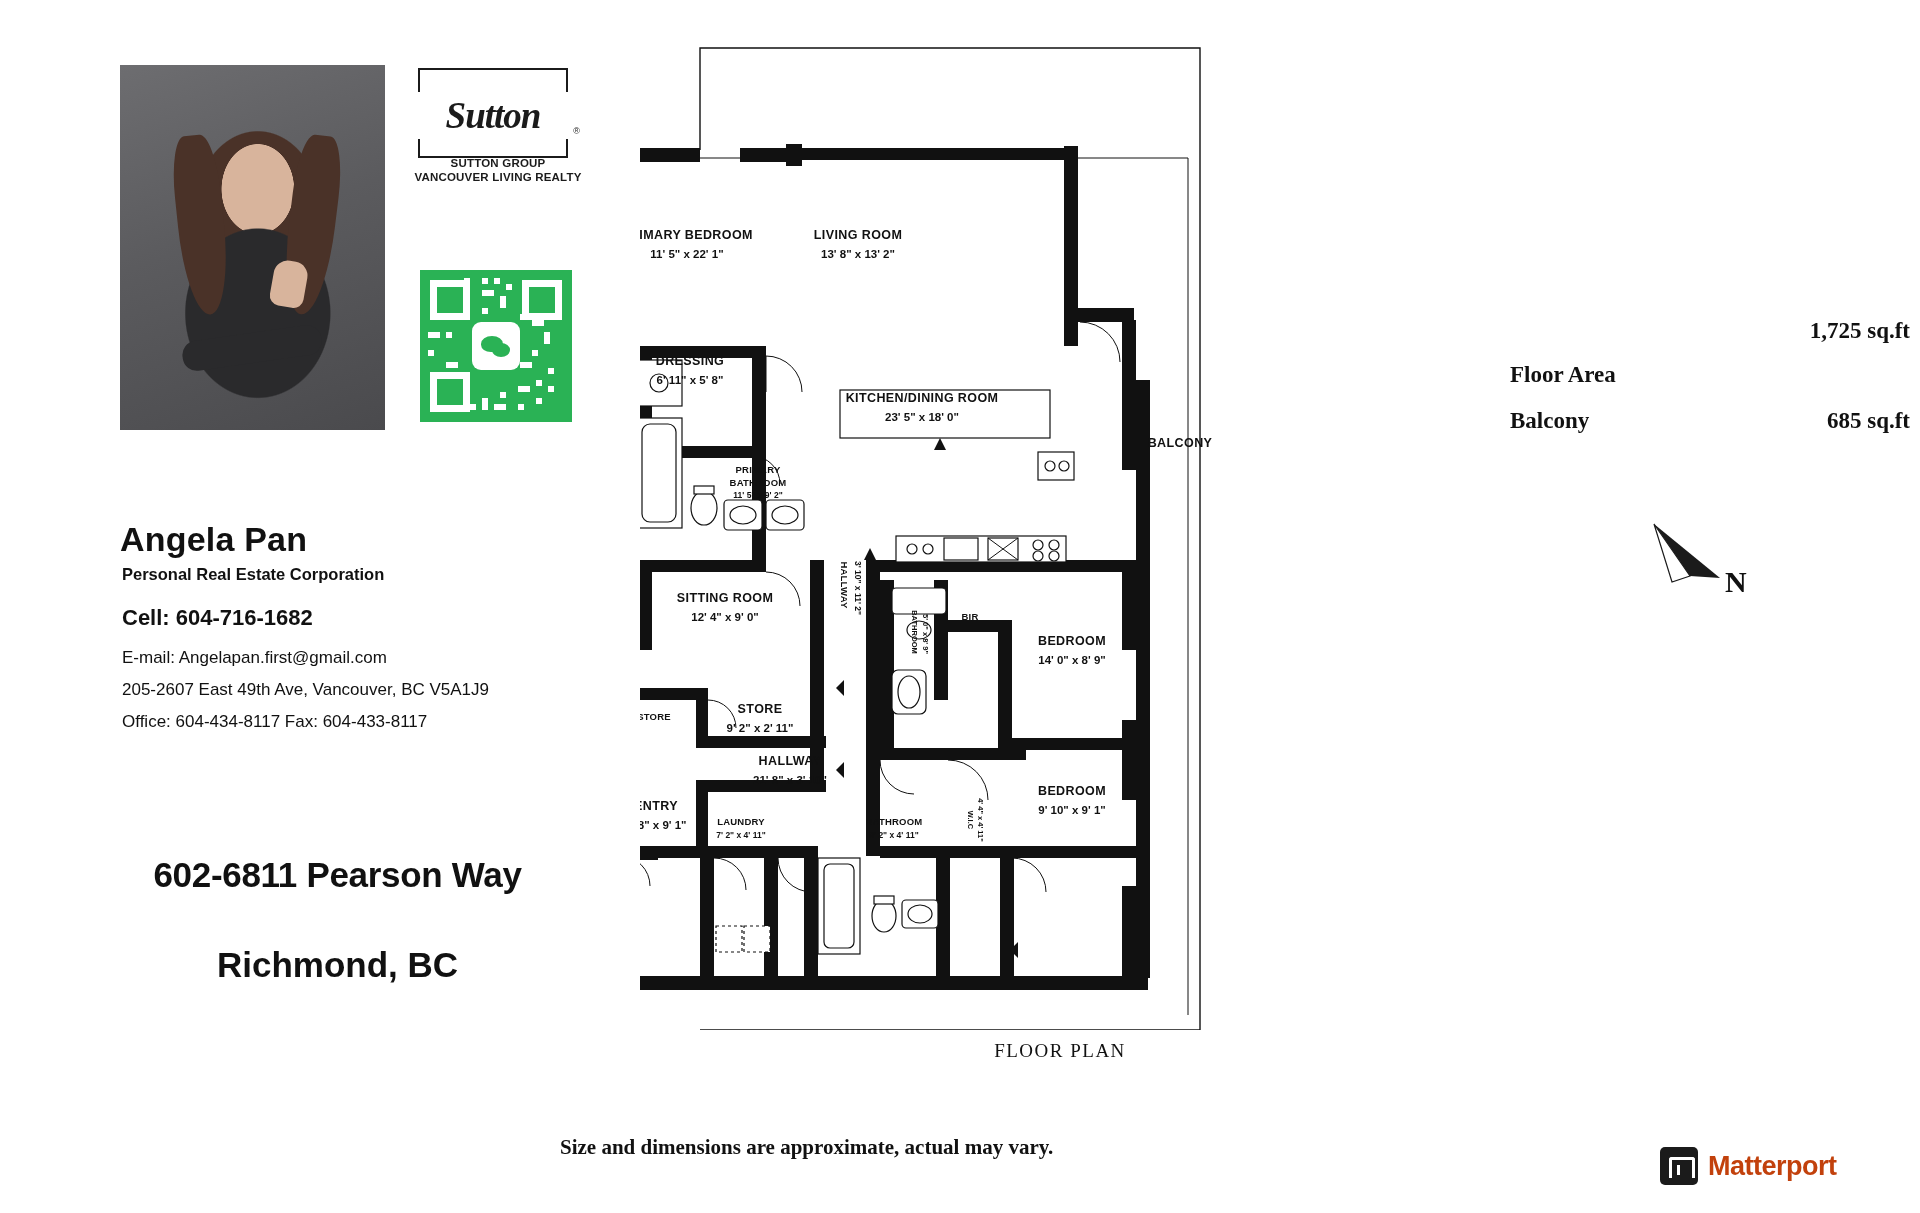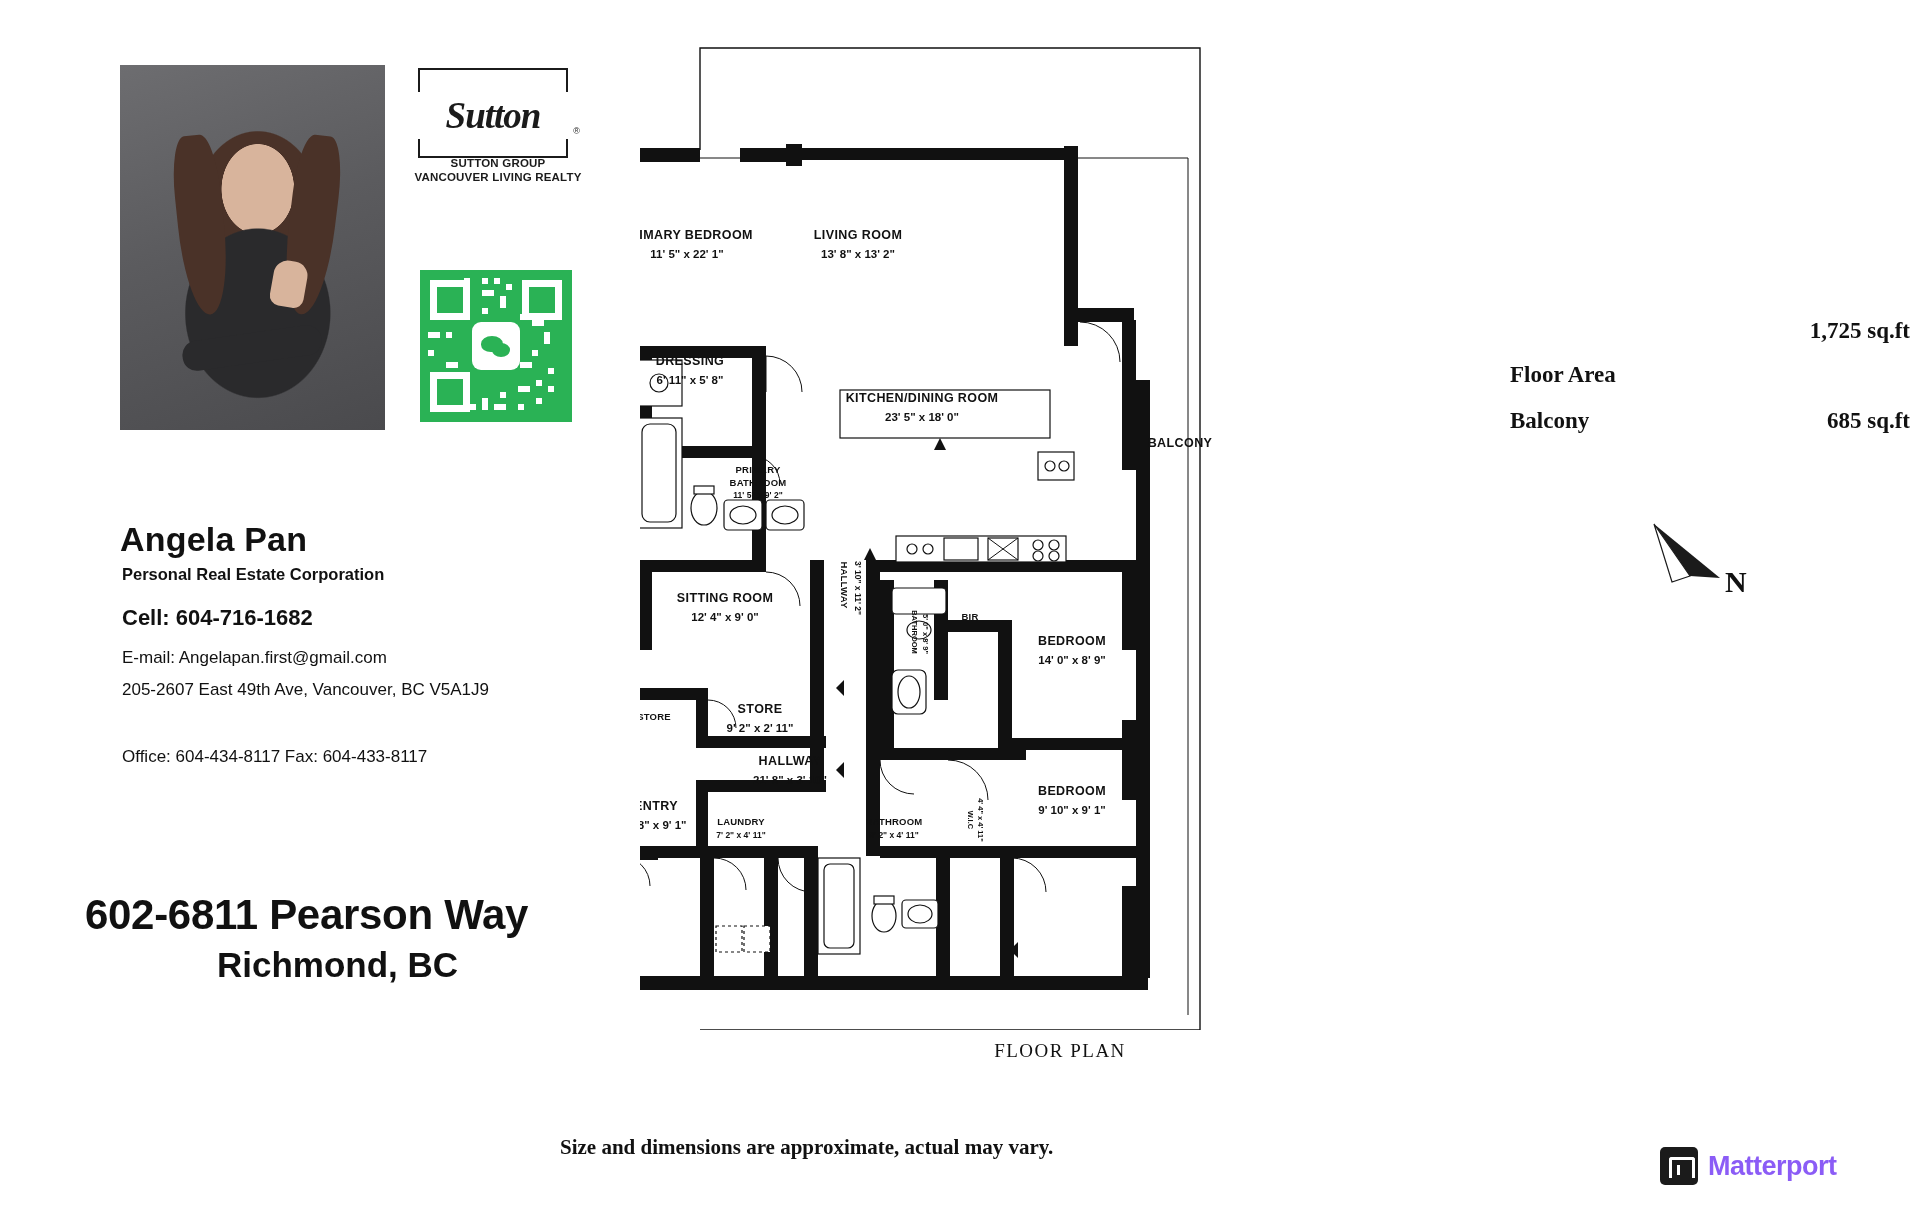--- a/index.html
+++ b/index.html
@@ -81,25 +81,25 @@
     box-shadow:0 0 0 2px #fff;
   }
 
   #agent-name {
     left:120px; top:520px; font-size:34px; font-weight:bold; letter-spacing:.2px;
   }
   #agent-title { left:122px; top:565px; font-size:16.5px; font-weight:bold; }
   #agent-cell  { left:122px; top:605px; font-size:22px; font-weight:bold; }
   #agent-email { left:122px; top:648px; font-size:17px; }
   #agent-addr  { left:122px; top:680px; font-size:17px; }
-  #agent-office{ left:122px; top:712px; font-size:17px;margin-top:35px; }
+  #agent-office{ left:122px; top:712px; font-size:17px; }
 
   #listing-address1 {
-    left:85px; top:855px; width:505px; text-align:left;
-    font-size:42px; font-weight:bold; letter-spacing:-.3px;margin-top:36px;
+    left:85px; top:855px; width:505px; text-align:center;
+    font-size:35px; font-weight:bold; letter-spacing:-.3px;
   }
   #listing-address2 {
     left:85px; top:945px; width:505px; text-align:center;
     font-size:35px; font-weight:bold;
   }
 
   
   .stat-label { font-family:"Liberation Serif", serif; font-weight:bold; font-size:23px; }
   .stat-value { font-family:"Liberation Serif", serif; font-weight:bold; font-size:23px; }
   #stat-area-label  { left:1510px; top:318px;margin-top:44px; }
@@ -133,21 +133,21 @@
   #matterport .mark:after {
     content:""; position:absolute; left:9px; top:10px; width:20px; height:18px;
     border:3px solid #fff; border-bottom:none; border-radius:3px 3px 0 0;
   }
   #matterport .mark:before {
     content:""; position:absolute; left:17px; top:18px; width:3px; height:10px;
     background:#fff;
   }
   #matterport .wordmark {
     position:absolute; left:48px; top:6px;
-    font-size:27px; font-weight:bold; color:#8b5cf6; letter-spacing:-.5px;
+    font-size:27px; font-weight:bold; color:#c2410c; letter-spacing:-.5px;
   }
 
   
   #floorplan { left:640px; top:20px; width:860px; height:1010px; }
   #floorplan svg { display:block; }
   .rm { text-anchor:middle; font-family:"Liberation Sans", sans-serif; fill:#111; }
   .rm-name { font-size:12.5px; font-weight:bold; letter-spacing:.4px; }
   .rm-dim  { font-size:11.5px; font-weight:bold; }
   .rm-small-name { font-size:9.5px; font-weight:bold; letter-spacing:.2px; }
   .rm-small-dim  { font-size:8.5px; font-weight:bold; }

